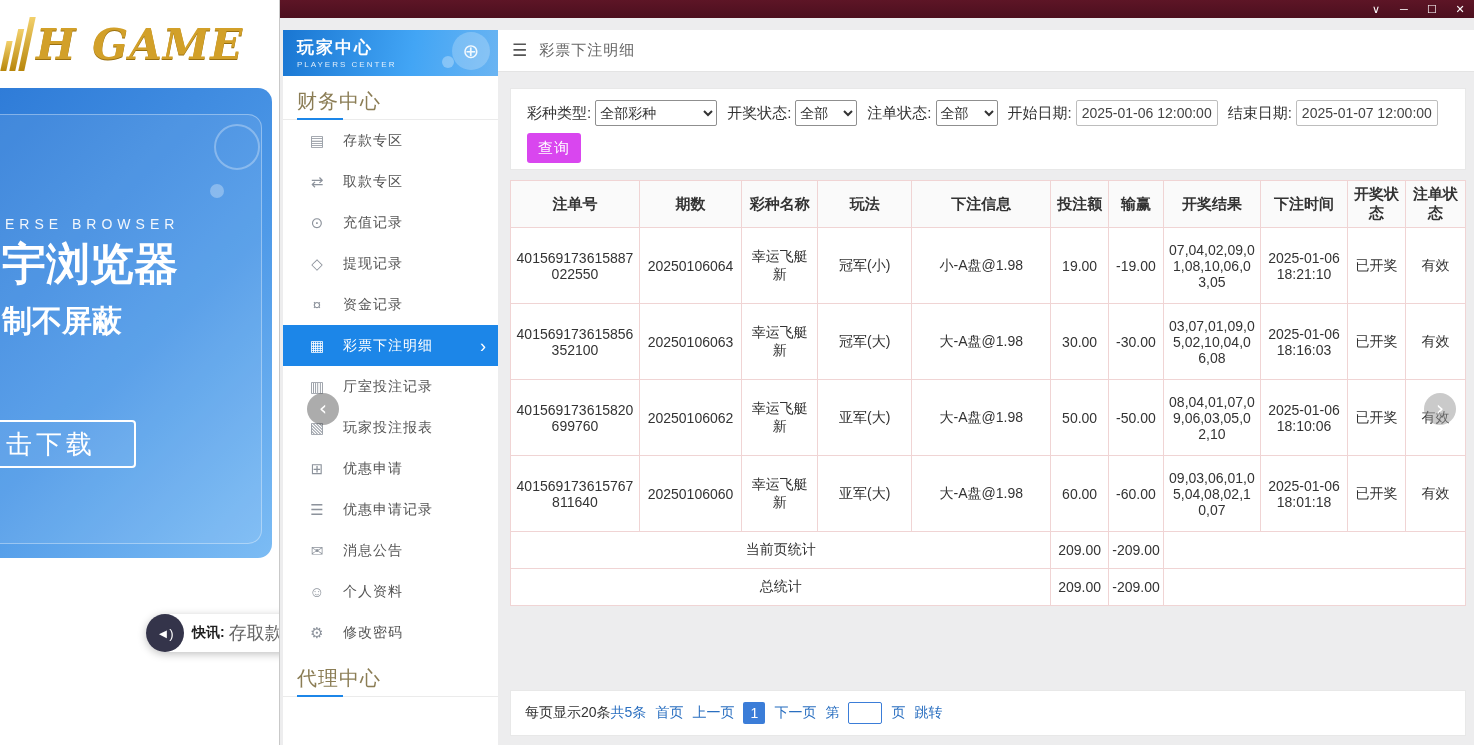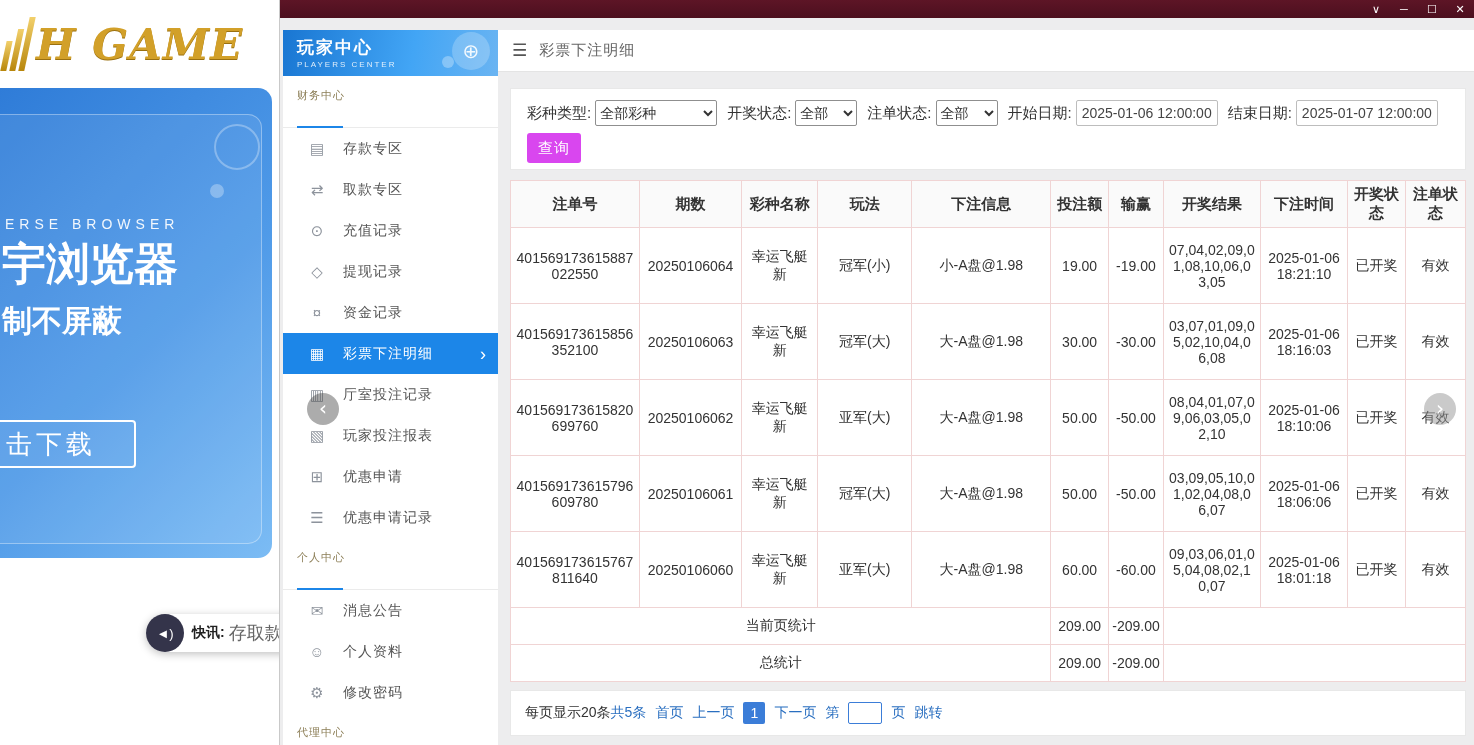--- a/index.html
+++ b/index.html
@@ -37,21 +37,21 @@
   
   .app { position:absolute; left:280px; top:18px; width:1194px; height:727px; background:#ededee; }
 
   
   .sidebar { position:absolute; left:3px; top:12px; width:215px; height:715px; background:#fff; overflow:hidden; }
   .sb-header { position:relative; height:46px; background:linear-gradient(100deg,#1976d2,#42a5f5 60%,#6ab4f2); color:#fff; padding:6px 0 0 14px; overflow:hidden; }
   .sb-title { font-size:17px; font-weight:bold; letter-spacing:2px; }
   .sb-sub { font-size:8px; letter-spacing:2px; color:rgba(255,255,255,.85); margin-top:1px; }
   .sb-deco1 { position:absolute; right:8px; top:2px; width:38px; height:38px; border-radius:50%; background:rgba(255,255,255,.22); color:rgba(255,255,255,.9); font-size:20px; text-align:center; line-height:38px; }
   .sb-deco2 { position:absolute; right:44px; top:26px; width:12px; height:12px; border-radius:50%; background:rgba(255,255,255,.3); }
-  .menu-section { position:relative; padding:12px 14px 24px; font-size:11px; color:#8b7d55; border-bottom:1px solid #ebebeb; letter-spacing:1px; }
+  .menu-section { position:relative; padding:12px 14px 4px; font-size:20px; color:#8b7d55; border-bottom:1px solid #ebebeb; letter-spacing:1px; }
   .menu-section::after { content:''; position:absolute; left:14px; bottom:-1px; width:46px; height:2px; background:#1c86e8; }
   .menu-item { position:relative; height:41px; display:flex; align-items:center; padding-left:22px; cursor:pointer; }
   .mi-icon { width:24px; text-align:center; font-size:15px; color:#8d939c; flex:none; }
   .mi-label { font-size:14px; color:#555; margin-left:14px; letter-spacing:1px; }
   .menu-item.active { background:#1c86e8; }
   .menu-item.active .mi-icon, .menu-item.active .mi-label { color:#fff; }
   .mi-chevron { position:absolute; right:12px; color:#fff; font-size:18px; line-height:1; }
 
   
   .main { position:absolute; left:218px; top:0; right:0; bottom:0; }
@@ -170,21 +170,20 @@
     </div>
     <div class="menu-item">
       <span class="mi-icon">⊞</span>
       <span class="mi-label">优惠申请</span>
     </div>
     <div class="menu-item">
       <span class="mi-icon">☰</span>
       <span class="mi-label">优惠申请记录</span>
     </div>
 
-    <div class="menu-section"><span>个人中心</span></div>
     <div class="menu-item">
       <span class="mi-icon">✉</span>
       <span class="mi-label">消息公告</span>
     </div>
     <div class="menu-item">
       <span class="mi-icon">☺</span>
       <span class="mi-label">个人资料</span>
     </div>
     <div class="menu-item">
       <span class="mi-icon">⚙</span>
@@ -282,33 +281,20 @@
               <td>亚军(大)</td>
               <td>大-A盘@1.98</td>
               <td>50.00</td>
               <td>-50.00</td>
               <td>08,04,01,07,09,06,03,05,02,10</td>
               <td>2025-01-06 18:10:06</td>
               <td>已开奖</td>
               <td>有效</td>
             </tr>
             <tr class="data-row">
-              <td>401569173615796609780</td>
-              <td>20250106061</td>
-              <td>幸运飞艇新</td>
-              <td>冠军(大)</td>
-              <td>大-A盘@1.98</td>
-              <td>50.00</td>
-              <td>-50.00</td>
-              <td>03,09,05,10,01,02,04,08,06,07</td>
-              <td>2025-01-06 18:06:06</td>
-              <td>已开奖</td>
-              <td>有效</td>
-            </tr>
-            <tr class="data-row">
               <td>401569173615767811640</td>
               <td>20250106060</td>
               <td>幸运飞艇新</td>
               <td>亚军(大)</td>
               <td>大-A盘@1.98</td>
               <td>60.00</td>
               <td>-60.00</td>
               <td>09,03,06,01,05,04,08,02,10,07</td>
               <td>2025-01-06 18:01:18</td>
               <td>已开奖</td>

